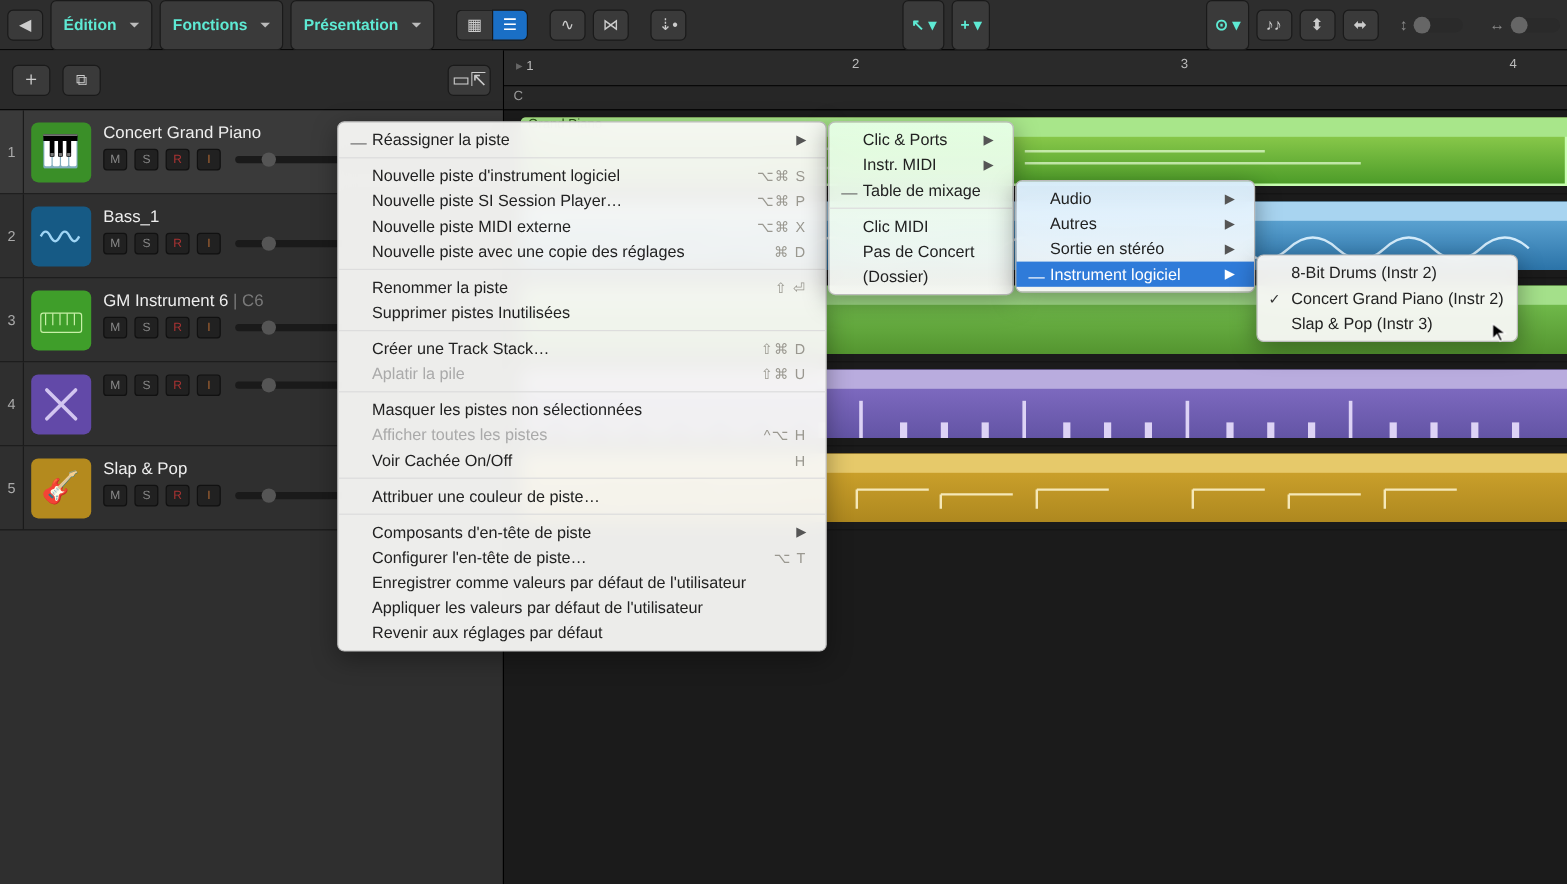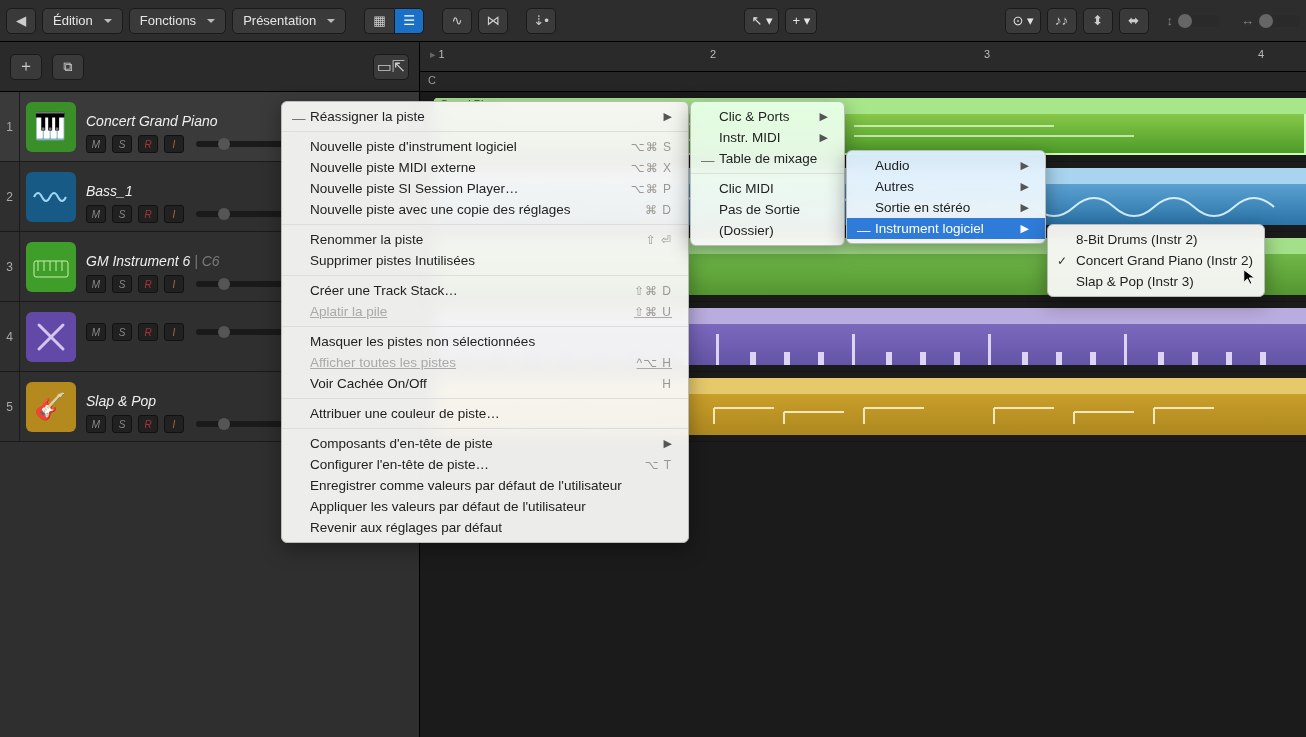--- a/index.html
+++ b/index.html
@@ -19,27 +19,28 @@
     height: 42px;
     background: #2d2d2d;
     border-bottom: 1px solid #000;
     padding: 0 6px;
     gap: 6px;
   }
   .tb-btn {
     background: #3a3a3a;
     border: 1px solid #1a1a1a;
     border-radius: 5px;
-    color: #e5e5e5;
+    color: #5eead4;
     padding: 4px 10px;
     display: inline-flex;
     align-items: center;
     gap: 6px;
     font-size: 13px;
-    height: 26px;
+    height: 42px;
+    font-weight: bold;
   }
   .tb-icon-btn {
     background: #3a3a3a;
     border: 1px solid #1a1a1a;
     border-radius: 5px;
     color: #ccc;
     width: 30px;
     height: 26px;
     display: inline-flex;
     align-items: center;
@@ -87,21 +88,21 @@
     width: 62px;
     display: flex;
     align-items: center;
     justify-content: center;
   }
   .track-icon-box {
     width: 50px; height: 50px; border-radius: 6px;
     display: flex; align-items: center; justify-content: center;
     font-size: 26px;
   }
-  .track-body { flex: 1; padding: 21px 6px 4px 4px; font-style: italic; }
+  .track-body { flex: 1; padding: 10px 6px 4px 4px; }
   .track-name { color: #eee; font-size: 14px; margin-bottom: 6px; font-weight: 500;}
   .track-btns { display: flex; gap: 6px; align-items: center;}
   .mini {
     width: 20px; height: 18px;
     background: #212121;
     border: 1px solid #111;
     border-radius: 3px;
     color: #888;
     font-size: 10px;
     display: inline-flex; align-items: center; justify-content: center;
@@ -159,21 +160,21 @@
     color: #222;
     padding: 4px 0;
     backdrop-filter: blur(8px);
   }
   .ctx-item {
     display:flex; align-items:center;
     padding: 3px 16px 3px 28px;
     position: relative;
     white-space: nowrap;
   }
-  .ctx-item.disabled { color: #aaa; text-decoration: underline; }
+  .ctx-item.disabled { color: #aaa; }
   .ctx-item .kbd { color:#9a9890; margin-left:auto; padding-left:30px; font-size:12px; letter-spacing:1px;}
   .ctx-item .chev { margin-left:auto; padding-left:30px; color:#555; font-size:11px;}
   .ctx-item.highlight { background: #2f7bd9; color:#fff; }
   .ctx-item.highlight .chev { color:#fff;}
   .ctx-item .dash { position:absolute; left:10px; top:5px; color:#666;}
   .ctx-item .check { position:absolute; left:9px; top:4px; color:#333; font-size:12px;}
   .ctx-sep { height:1px; background:#ddd; margin:4px 0;}
   .sub-tint { background: linear-gradient(rgba(230,255,230,0.95), rgba(250,250,248,0.95)); }
   .sub-tint2 { background: linear-gradient(rgba(220,240,255,0.96), rgba(250,250,248,0.95)); }
   .cursor { position:absolute; width:18px; height:18px; pointer-events:none;}
@@ -465,26 +466,26 @@
       <span class="dash">—</span>
       <span>Réassigner la piste</span>
       <span class="chev">▶</span>
     </div>
   <div class="ctx-sep"></div>
   <div class="ctx-item">
       <span>Nouvelle piste d'instrument logiciel</span>
       <span class="kbd">⌥⌘ S</span>
     </div>
   <div class="ctx-item">
+      <span>Nouvelle piste SI Session Player…</span>
+      <span class="kbd">⌥⌘ P</span>
+    </div>
+  <div class="ctx-item">
       <span>Nouvelle piste MIDI externe</span>
       <span class="kbd">⌥⌘ X</span>
-    </div>
-  <div class="ctx-item">
-      <span>Nouvelle piste SI Session Player…</span>
-      <span class="kbd">⌥⌘ P</span>
     </div>
   <div class="ctx-item">
       <span>Nouvelle piste avec une copie des réglages</span>
       <span class="kbd">⌘ D</span>
     </div>
   <div class="ctx-sep"></div>
   <div class="ctx-item">
       <span>Renommer la piste</span>
       <span class="kbd">⇧ ⏎</span>
     </div>
@@ -548,21 +549,21 @@
   <div class="ctx-item">
       <span class="dash">—</span>
       <span>Table de mixage</span>
       <span class="chev">▶</span>
     </div>
   <div class="ctx-sep"></div>
   <div class="ctx-item">
       <span>Clic MIDI</span>
     </div>
   <div class="ctx-item">
-      <span>Pas de Sortie</span>
+      <span>Pas de Concert</span>
     </div>
   <div class="ctx-item">
       <span>(Dossier)</span>
     </div>
 </div>
 
 <div class="ctx-menu sub-tint2" style="left:846px; top:150px; width:200px;">
   <div class="ctx-item">
       <span>Audio</span>
       <span class="chev">▶</span>
@@ -575,21 +576,21 @@
       <span>Sortie en stéréo</span>
       <span class="chev">▶</span>
     </div>
   <div class="ctx-item highlight">
       <span class="dash" style="color:#fff">—</span>
       <span>Instrument logiciel</span>
       <span class="chev">▶</span>
     </div>
 </div>
 
-<div class="ctx-menu" style="left:1047px; top:224px; width:218px;">
+<div class="ctx-menu" style="left:1047px; top:212px; width:218px;">
   <div class="ctx-item">
       <span>8-Bit Drums (Instr 2)</span>
     </div>
   <div class="ctx-item">
       <span class="check">✓</span>
       <span>Concert Grand Piano (Instr 2)</span>
     </div>
   <div class="ctx-item">
       <span>Slap &amp; Pop (Instr 3)</span>
     </div>

